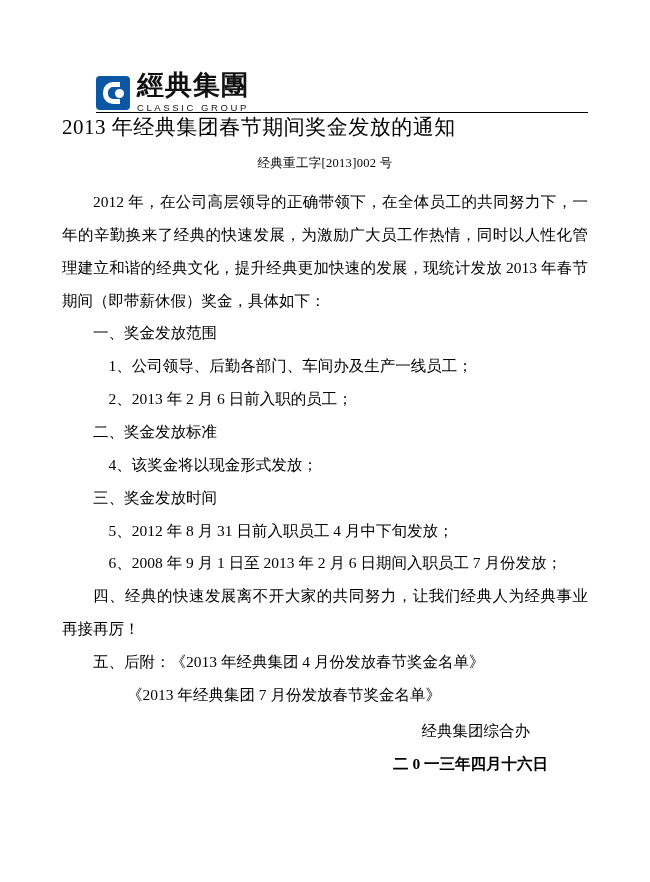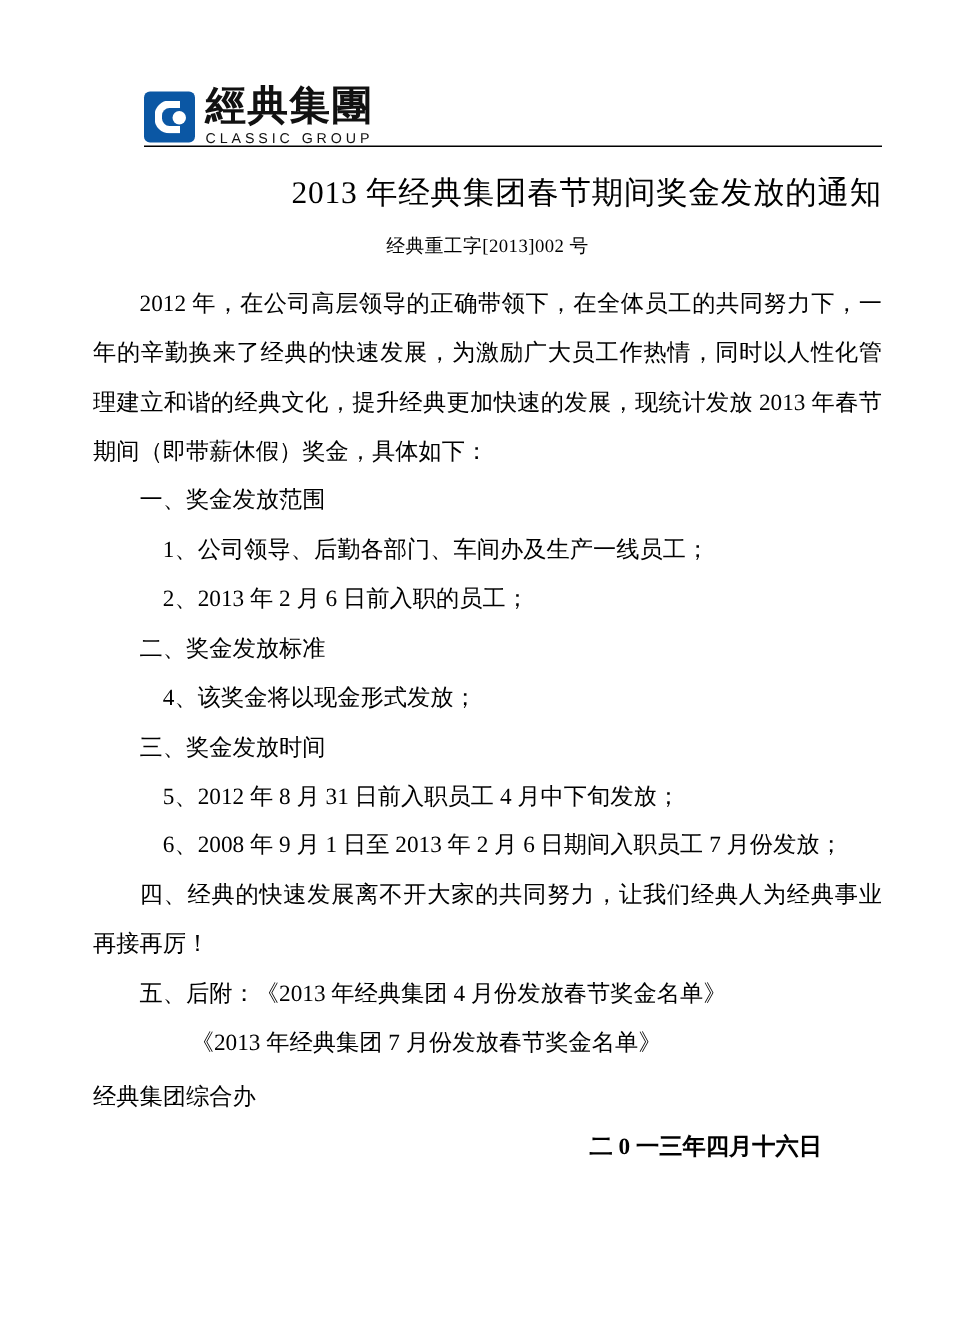--- a/index.html
+++ b/index.html
@@ -12,21 +12,21 @@
     height: 882px;
     font-family: "Liberation Serif", "DejaVu Serif", serif;
     color: #000000;
     position: relative;
     overflow: hidden;
   }
   .page {
     width: 650px;
     height: 632px;
     box-sizing: border-box;
-    padding: 36px 62px 20px 62px;
+    padding: 51px 62px 20px 62px;
     position: relative;
   }
 
   
   .letterhead {
     display: flex;
     align-items: flex-end;
     height: 62px;
     position: relative;
   }
@@ -90,24 +90,23 @@
   .head-rule {
     position: absolute;
     left: 34px;
     right: 0px;
     bottom: 0px;
     border-bottom: 1.5px solid #000000;
   }
 
   
   .doc-title {
-    text-align: right;
+    text-align: left;
     font-size: 21px;
     font-family: "Liberation Serif", serif;
-    margin-top: 16px;
     letter-spacing: 0.5px;
   }
   .doc-number {
     text-align: center;
     font-size: 12.5px;
     margin-top: 14px;
     letter-spacing: 0.3px;
   }
 
   
@@ -117,21 +116,21 @@
     margin-top: 14px;
   }
   .p {
     margin: 0;
     text-align: justify;
     text-justify: inter-ideograph;
   }
   .indent2 { text-indent: 2em; }
   .lvl1 { text-indent: 2em; }
   .lvl2 { text-indent: 3em; }
-  .right { padding-right: 58px; }
+  .right { text-align: right; padding-right: 58px; }
   .right2 { text-align: right; padding-right: 40px; font-weight: bold; }
   .center-ish { text-indent: 4.2em; }
   .sp { height: 3px; }
 </style>
 </head>
 <body>
 
 <div class="page">
 
   <div class="letterhead">

